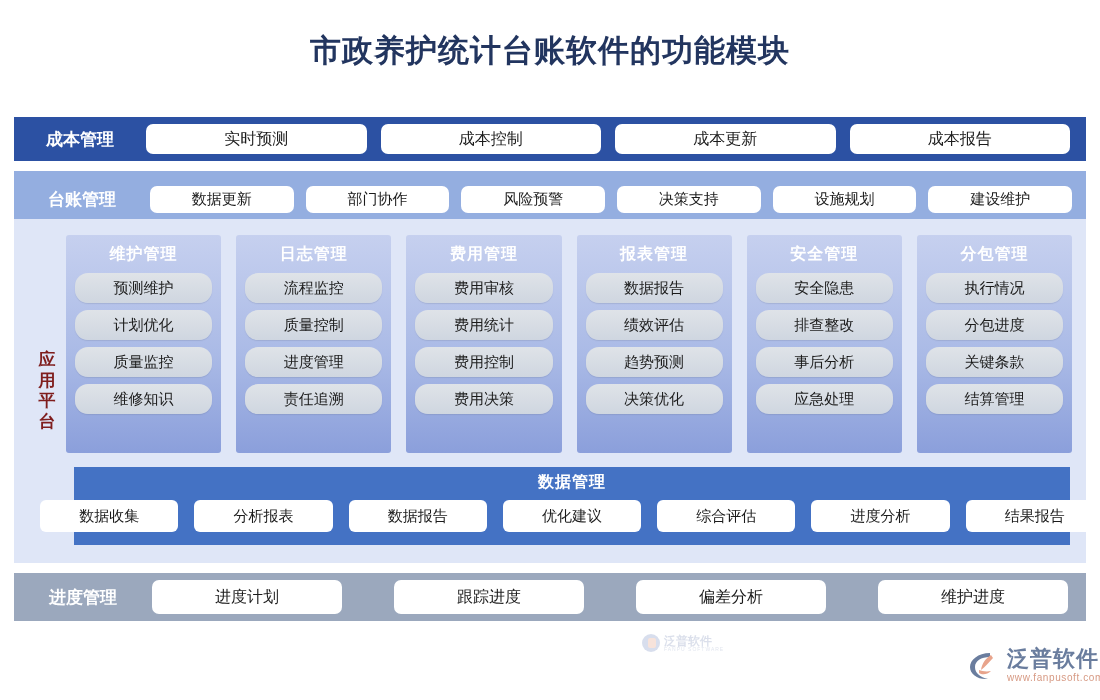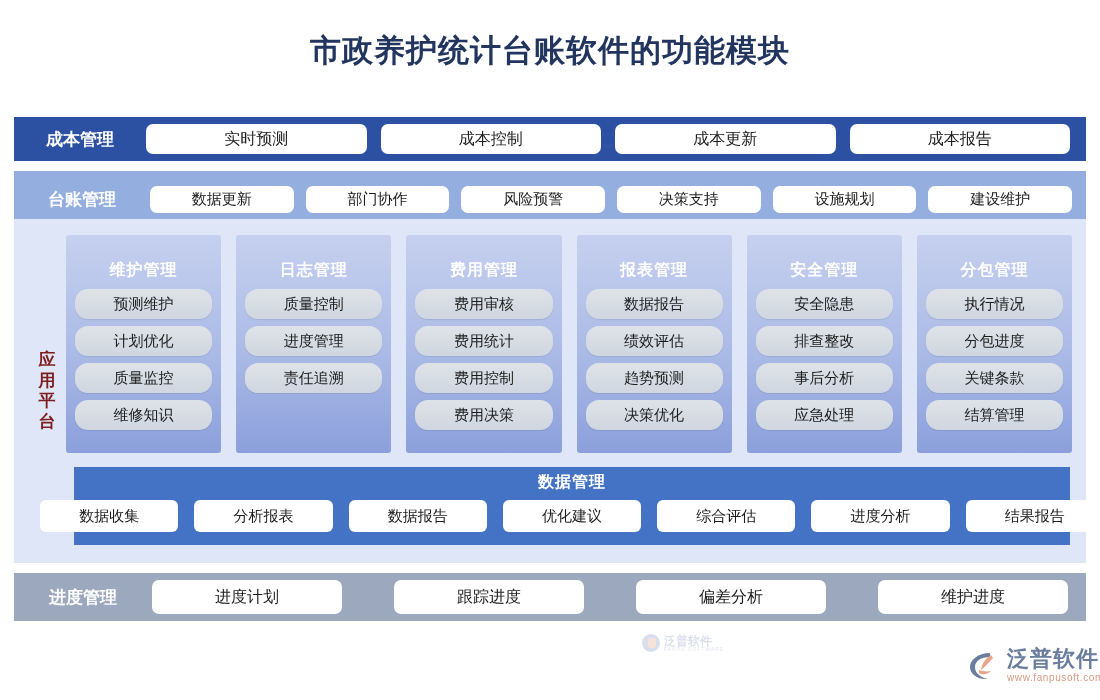--- a/index.html
+++ b/index.html
@@ -70,21 +70,21 @@
   }
   .col {
     flex: 1 1 0;
     background: linear-gradient(180deg, #c6d0ef 0%, #aabae6 55%, #8b9fdb 100%);
     border-radius: 3px;
     padding: 9px 9px 10px 9px;
     display: flex; flex-direction: column;
   }
   .col-title {
     color: #ffffff; font-weight: bold; font-size: 16px;
-    text-align: center; margin-bottom: 8px; letter-spacing: 1px; margin-top: 16px;
+    text-align: center; margin-bottom: 8px; letter-spacing: 1px;
   }
   .col-items { display: flex; flex-direction: column; gap: 7px; flex: 1; }
   .col-item {
     background: linear-gradient(180deg, #dfe3e8 0%, #cfd6e0 100%);
     border-radius: 13px;
     height: 30px;
     display: flex; align-items: center; justify-content: center;
     color: #1b1b1b; font-size: 15px;
     box-shadow: 0 1px 1px rgba(90,100,130,0.18);
   }
@@ -180,20 +180,21 @@
           <div class="col-item">预测维护</div>
           <div class="col-item">计划优化</div>
           <div class="col-item">质量监控</div>
           <div class="col-item">维修知识</div>
         </div>
       </div>
 
       <div class="col">
         <div class="col-title">日志管理</div>
         <div class="col-items">
+          <div class="col-item">流程监控</div>
           <div class="col-item">质量控制</div>
           <div class="col-item">进度管理</div>
           <div class="col-item">责任追溯</div>
         </div>
       </div>
 
       <div class="col">
         <div class="col-title">费用管理</div>
         <div class="col-items">
           <div class="col-item">费用审核</div>

